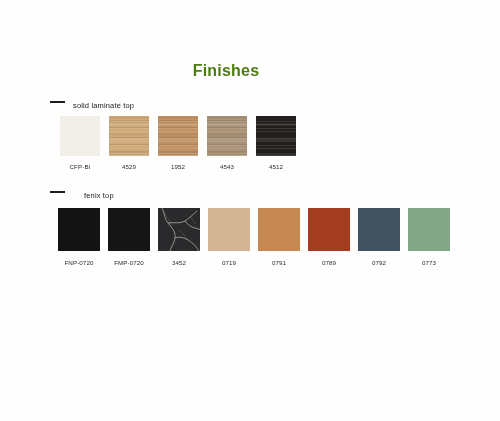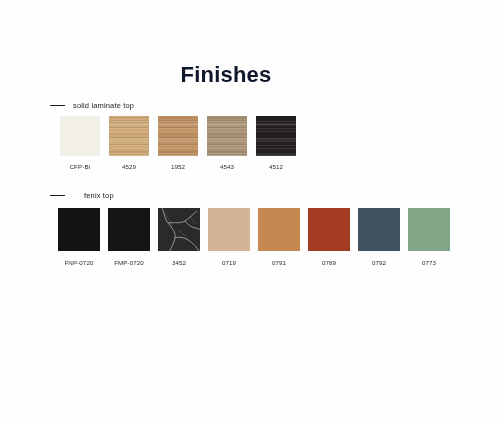--- a/index.html
+++ b/index.html
@@ -22,31 +22,30 @@
     background: #fefefe;
   }
 
   
   .title {
     position: absolute;
     top: 62px;
     left: 0;
     width: 452px;
     text-align: center;
-    font-size: 22px;
+    font-size: 16px;
     font-weight: 700;
     letter-spacing: 0.2px;
-    color: #0f172a;
+    color: #4d7c0f;
   }
 
   
   .section-head {
     position: absolute;
     display: flex;
-    align-items: center;
     gap: 8px;
     left: 50px;
   }
   .section-head .rule {
     display: block;
     width: 15px;
     height: 1.6px;
     background: #1c1c1c;
   }
   .section-head .label {

